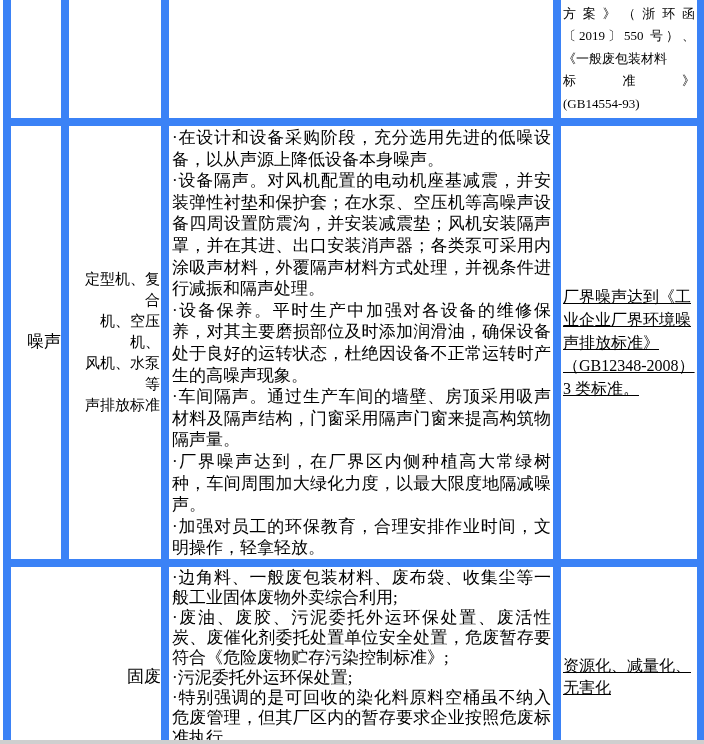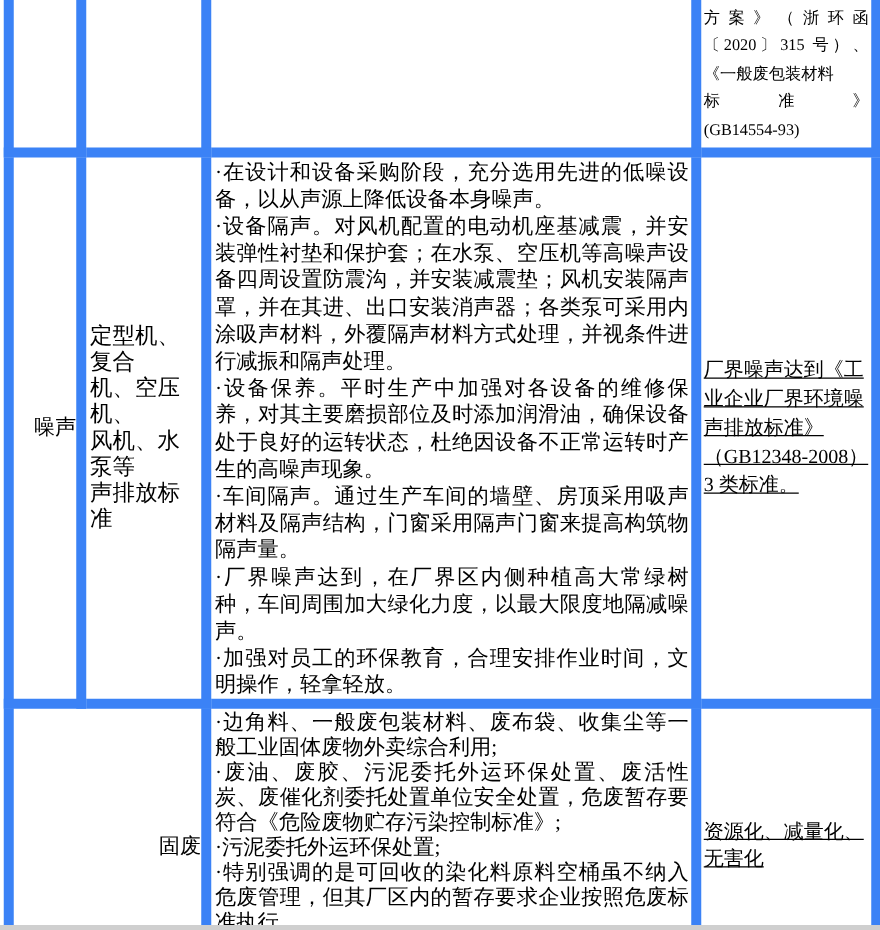--- a/index.html
+++ b/index.html
@@ -26,21 +26,21 @@
   .measures-inner {
     padding:1px 2px 0 3px; font-size:17px;
     text-align:justify; letter-spacing:0;
   }
   .noise-measures .measures-inner { line-height:21.6px; }
   .waste-measures .measures-inner { line-height:20px; }
   .measure-par { text-align:justify; }
 
   .category-label { text-align:right; font-size:17px; line-height:22px; }
 
-  .sources-inner { padding:0 1px 0 3px; font-size:18px; line-height:21px; text-align:left;font-family:Liberation Serif, serif; }
+  .sources-inner { padding:0 1px 0 3px; font-size:15px; line-height:21px; text-align:right;font-family:Liberation Serif, serif; }
 
   .standard-top-inner { padding:0 2px; font-size:13px; line-height:22.5px; text-align:left; }
   .standard-top-inner .line.spread { text-align:justify; text-align-last:justify; }
 
   .standard-center-inner { padding:0 2px; font-size:16px; text-align:left;text-decoration:underline; }
   .noise-standard .standard-center-inner { line-height:23px; }
   .waste-standard .standard-center-inner { line-height:22px; }
 
   .page-edge-bottom {
     position:absolute; left:0; top:740px; width:704px; height:4px;
@@ -59,21 +59,21 @@
   </colgroup>
 
   <tbody>
       <tr class="row-continuation">
     <td></td>
     <td></td>
     <td></td>
     <td>
       <div class="standard-top-inner">
         <div class="line spread">方案》（浙环函</div>
-        <div class="line spread">〔2020〕315 号）、</div>
+        <div class="line spread">〔2019〕550 号）、</div>
         <div class="line">《一般废包装材料</div>
         <div class="line spread">标准》</div>
         <div class="line">(GB14554-93)</div>
       </div>
     </td>
   </tr>
 
   <tr class="row-noise">
     <td>
       <div class="category-label">噪声</div>

